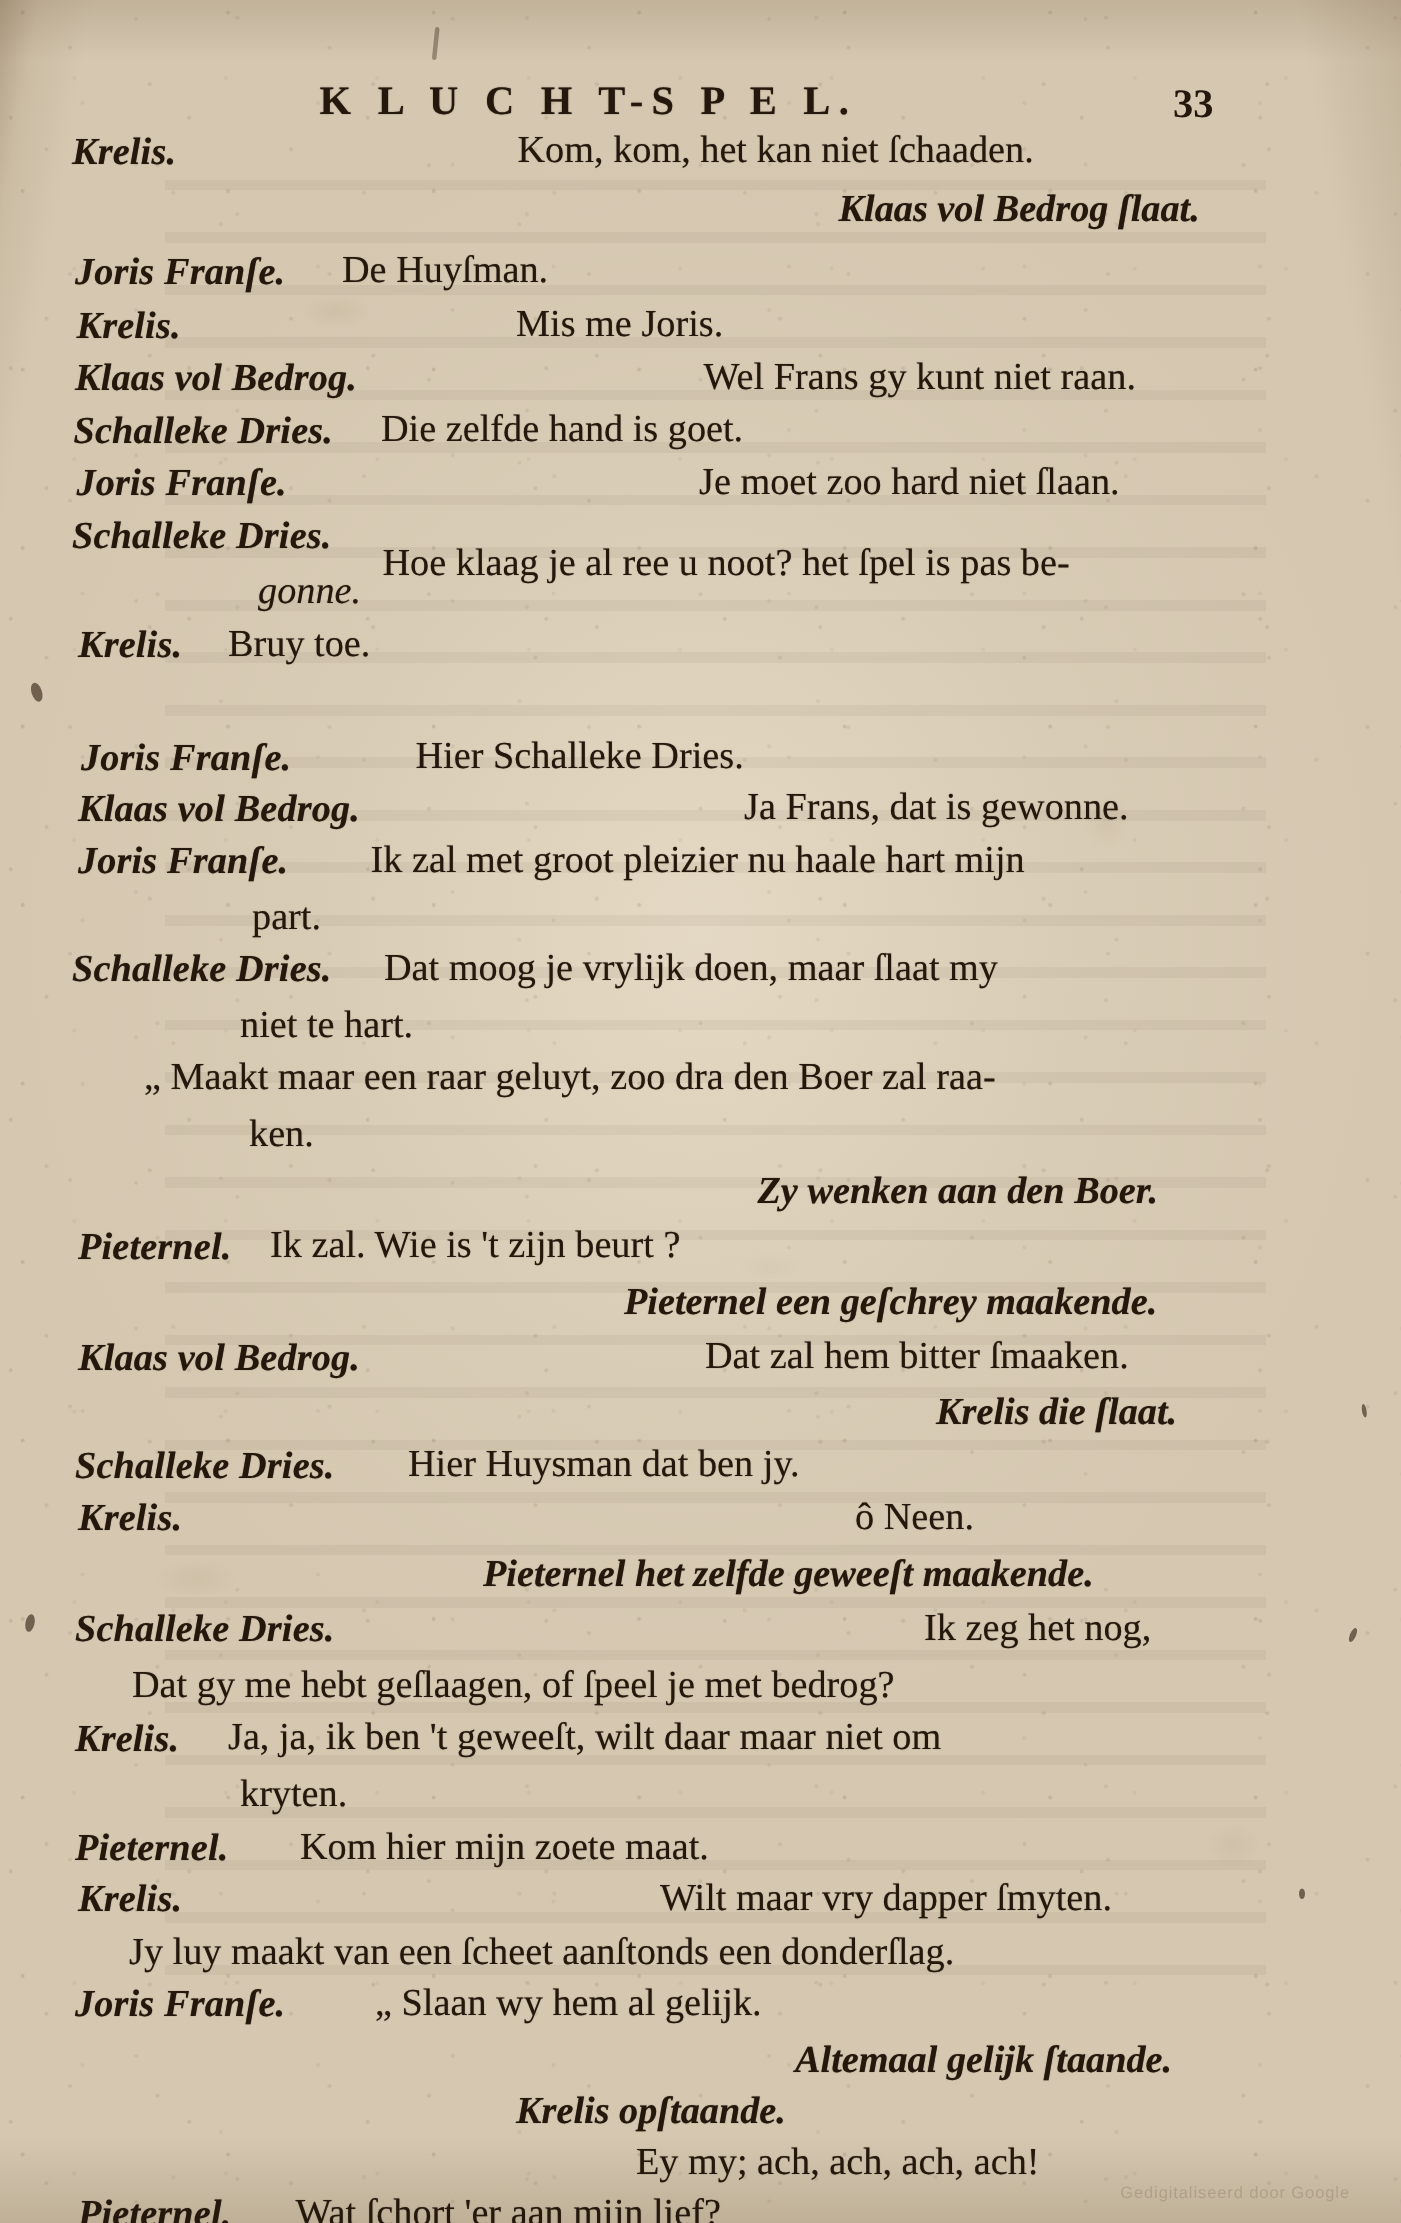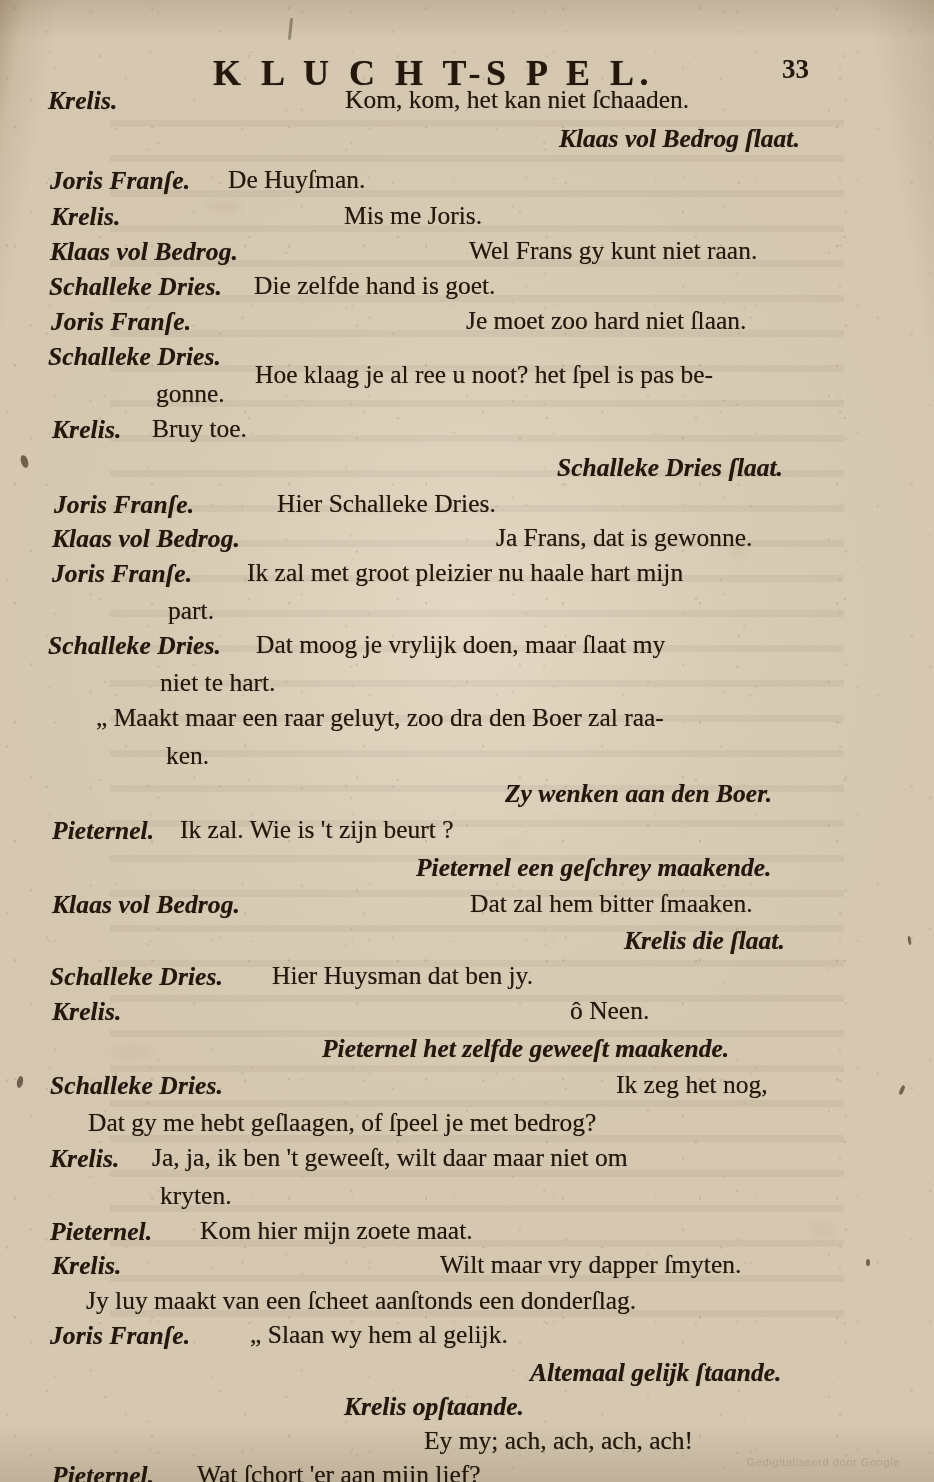--- a/index.html
+++ b/index.html
@@ -74,21 +74,21 @@
     line-height:1;
     white-space:pre;
     text-shadow:0 0 .7px rgba(36,24,12,.55);
   }
   .spk{ font-style:italic; font-weight:700; letter-spacing:.1px; }
   .say{ font-style:normal; font-weight:400; }
   .dir{ font-style:italic; font-weight:700; }
 
   .hdr{
     position:absolute;
-    font-size:36px;font-weight:700;letter-spacing:5.5px;
+    font-size:27px;font-weight:700;letter-spacing:5.5px;
     color:#24180c;
     text-shadow:0 0 .8px rgba(36,24,12,.6);
   }
   .pno{
     position:absolute;
     font-size:27px;font-weight:700;
     color:#24180c;
   }
 
   
@@ -132,26 +132,25 @@
     <div class="ln say" style="left:469px;top:238px;">Wel Frans gy kunt niet raan.</div>
 
     <div class="ln spk" style="left:49px;top:274px;">Schalleke Dries.</div>
     <div class="ln say" style="left:254px;top:273px;">Die zelfde hand is goet.</div>
 
     <div class="ln spk" style="left:51px;top:309px;">Joris Franſe.</div>
     <div class="ln say" style="left:466px;top:308px;">Je moet zoo hard niet ſlaan.</div>
 
     <div class="ln spk" style="left:48px;top:344px;">Schalleke Dries.</div>
     <div class="ln say" style="left:255px;top:362px;">Hoe klaag je al ree u noot? het ſpel is pas be-</div>
-    <div class="ln say" style="left:156px;top:381px;">gonne.</div>
+    <div class="ln say" style="left:172px;top:381px;font-style:italic;">gonne.</div>
 
     <div class="ln spk" style="left:52px;top:417px;">Krelis.</div>
     <div class="ln say" style="left:152px;top:416px;">Bruy toe.</div>
 
-    <div class="ln dir" style="left:557px;top:455px;">Schalleke Dries ſlaat.</div>
 
     <div class="ln spk" style="left:54px;top:492px;">Joris Franſe.</div>
     <div class="ln say" style="left:277px;top:491px;">Hier Schalleke Dries.</div>
 
     <div class="ln spk" style="left:52px;top:526px;">Klaas vol Bedrog.</div>
     <div class="ln say" style="left:496px;top:525px;">Ja Frans, dat is gewonne.</div>
 
     <div class="ln spk" style="left:52px;top:561px;">Joris Franſe.</div>
     <div class="ln say" style="left:247px;top:560px;">Ik zal met groot pleizier nu haale hart mijn</div>
     <div class="ln say" style="left:168px;top:598px;">part.</div>

